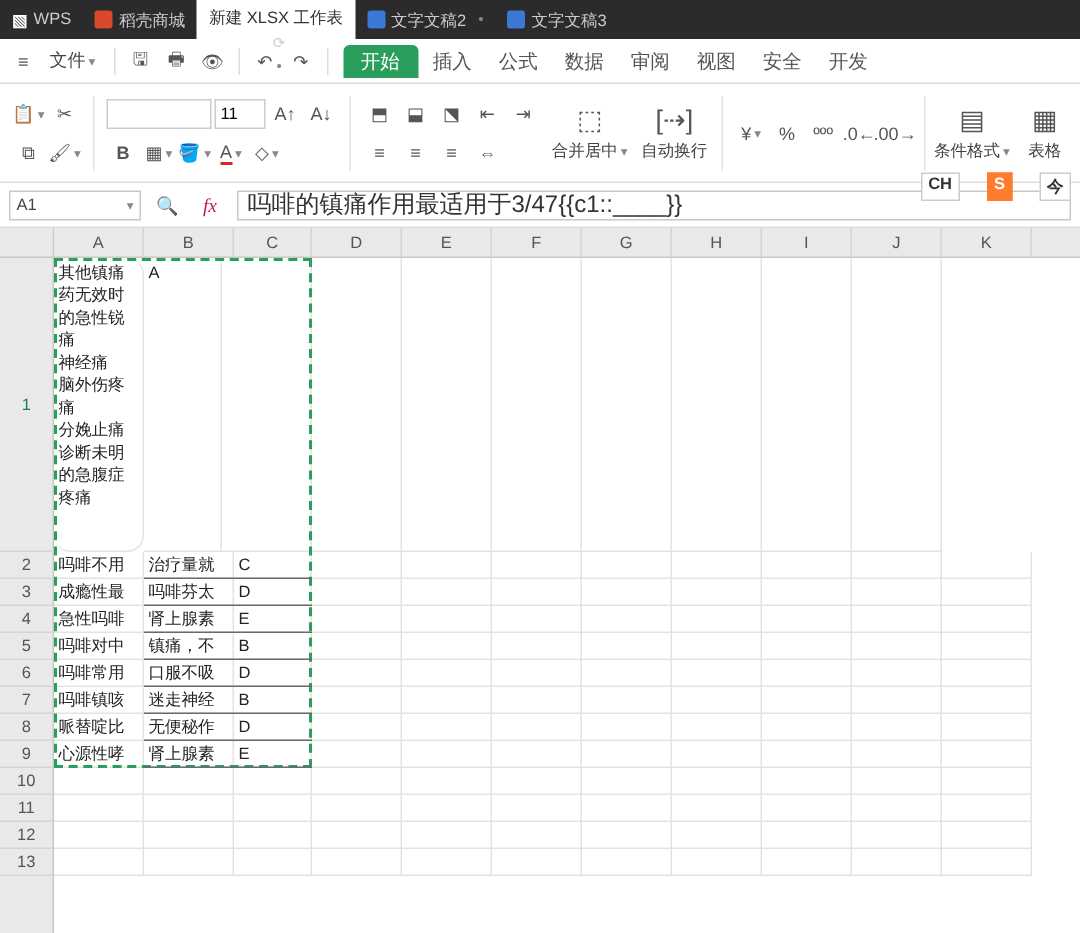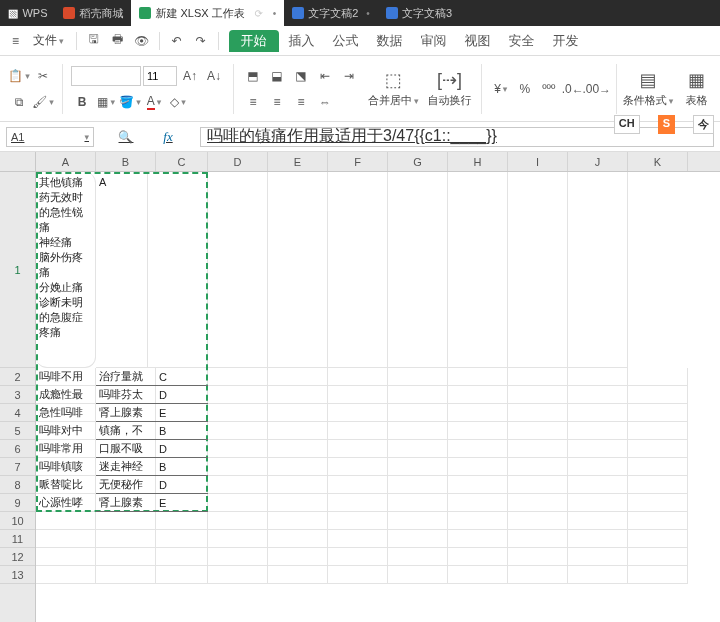--- a/index.html
+++ b/index.html
@@ -1,20 +1,20 @@
 <!DOCTYPE html>
 <html><head>
 <meta charset="utf-8">
 <style>
   * { margin: 0; padding: 0; box-sizing: border-box; }
   body { font-family: "Microsoft YaHei", Arial, sans-serif; font-size: 12px; background: #fff; color: #333; width: 720px; height: 622px; overflow: hidden; }
   
   .titlebar { background: #2b2b2b; height: 26px; display: flex; align-items: center; }
   .titlebar .app { display: flex; align-items: center; padding: 0 8px; color: #ccc; font-size: 11px; height: 26px; gap: 4px; }
-  .titlebar .app.active { background: #fff; color: #333; }
+  .titlebar .app.active { background: #fff; color: #333; flex-direction: column; }
   .tab-icon { width: 12px; height: 12px; display: inline-block; }
   .tab-icon.red { background: #d84a2b; border-radius: 2px; }
   .tab-icon.green { background: #2a9e5c; border-radius: 2px; }
   .tab-icon.blue { background: #3b78d8; border-radius: 2px; }
   .tab-close { margin-left: 4px; color: #888; font-size: 10px; }
   .tab-sync { margin-left: 4px; width: 12px; height: 12px; display:inline-flex; align-items:center; justify-content:center; color:#ccc; font-size:10px; }
 
   .menubar { height: 30px; display: flex; align-items: center; border-bottom: 1px solid #ddd; padding: 0 6px; gap: 2px; }
   .menubar .hamburger { padding: 0 6px; color: #555; }
   .menubar .file { display:flex; align-items:center; gap:2px; padding: 0 6px; color:#444; }
@@ -30,23 +30,23 @@
   .ribbon .smallbtn { width:22px; height:22px; display:flex; align-items:center; justify-content:center; color:#555; font-size:12px; }
   .ribbon .row { display:flex; gap:2px; align-items:center; }
   .ribbon input.combo { width: 48px; height: 20px; border:1px solid #ccc; font-size:11px; padding: 0 3px; }
   .ribbon .bigbtn { display:flex; flex-direction:column; align-items:center; justify-content:center; width: 56px; height: 56px; font-size:11px; color:#444; gap:2px; }
   .ribbon .bigbtn .ico { font-size:18px; color:#555; }
   .drop { font-size: 9px; color:#888; margin-left: 2px; }
   .ime-badge { position:absolute; right:6px; top:59px; display:flex; gap:18px; z-index:5; }
   .ime-badge span { background:#fff; border:1px solid #ccc; padding:1px 4px; font-size:11px; font-weight:bold; }
   .ime-badge .s { background:#ff7b2e; color:#fff; border-color:#ff7b2e; }
 
-  .namebar { height: 30px; display:flex; align-items:center; border-bottom:1px solid #ddd; gap:22px; padding: 0 6px; text-decoration: underline; }
+  .namebar { height: 30px; display:flex; align-items:center; border-bottom:1px solid #ddd; gap:8px; padding: 0 6px; }
   .namebox { width: 88px; height: 20px; border:1px solid #c8c8c8; display:flex; align-items:center; justify-content:space-between; padding: 0 4px; font-size:11px; color:#444; }
-  .fxicon { width:20px; height:20px; display:flex; align-items:center; justify-content:center; color:#0369a1; font-style:italic; font-family: serif; font-size: 13px; }
+  .fxicon { width:20px; height:20px; display:flex; align-items:center; justify-content:center; color:#be185d; font-style:italic; font-family: serif; font-size: 13px; }
   .formula { flex:1; height:20px; border:1px solid #c8c8c8; padding:1px 6px; font-size:16px; color:#333; display:flex; align-items:center; }
   .magnifier { width:20px; height:20px; display:flex; align-items:center; justify-content:center; color:#666; }
 
   .sheet-area { display:flex; height: calc(622px - 26px - 30px - 66px - 30px); }
   .gutter { width: 36px; background:#e9e9e9; border-right:1px solid #c8c8c8; }
   .corner { height: 20px; border-bottom:1px solid #c8c8c8; background:#e9e9e9; }
   .rowhdr { height: 18px; border-bottom:1px solid #d4d4d4; text-align:center; font-size:11px; line-height:18px; color:#555; }
   .rowhdr.sel { color:#1a7d46; }
   .rowhdr.tall { height: 196px; line-height:196px; }
   .grid { flex:1; overflow:hidden; }

